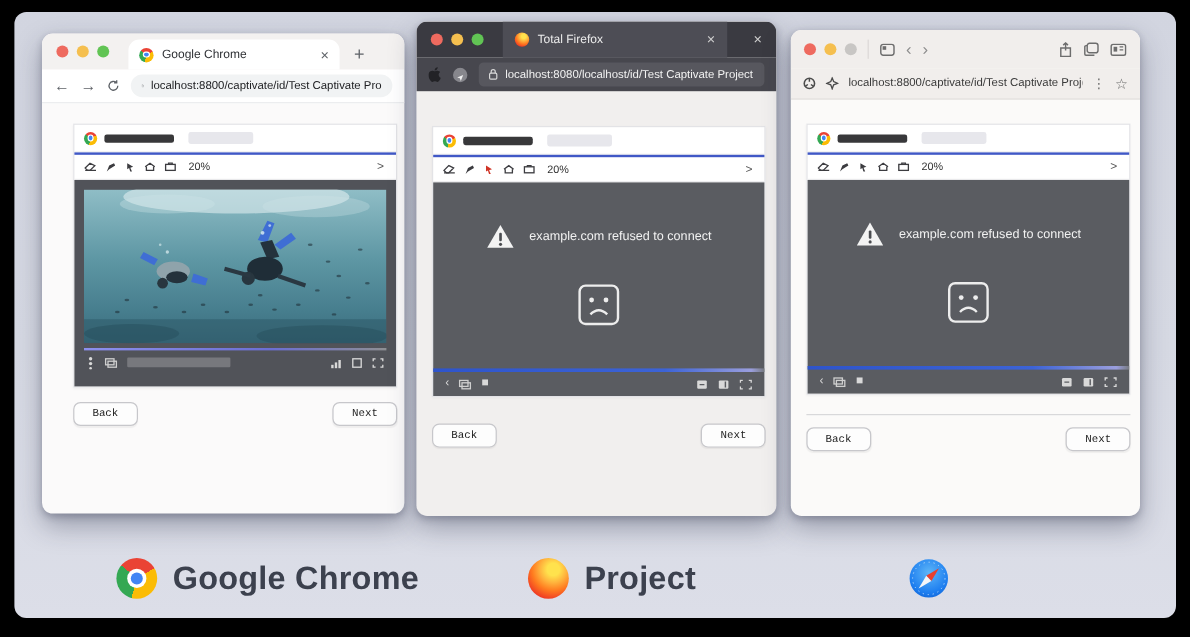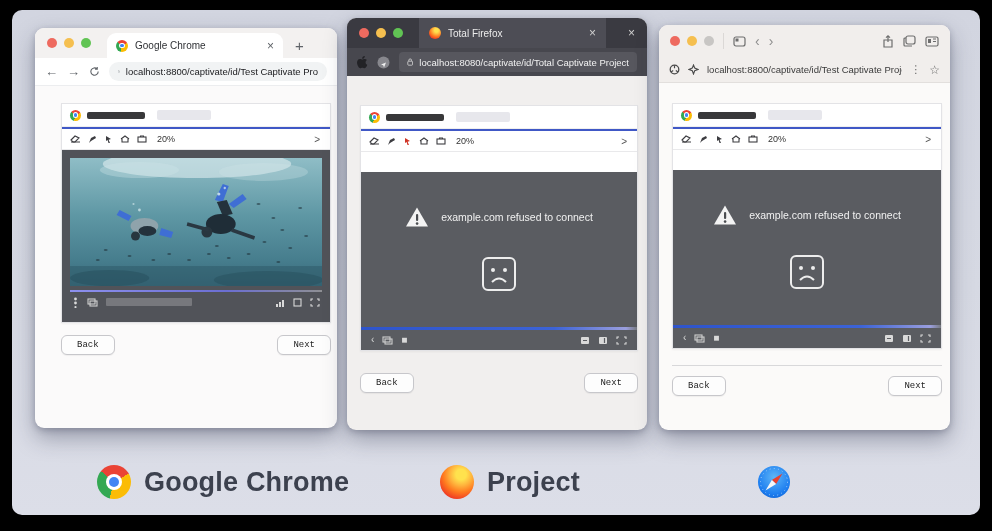--- a/index.html
+++ b/index.html
@@ -68,21 +68,21 @@
   .cap-header { height:23px; display:flex; align-items:center; gap:6px; padding:0 8px;
     border-bottom:1px solid #efefef; }
   .cap-name { width:58px; height:7px; background:#38383a; border-radius:2px; filter:blur(.4px); }
   .cap-pill { width:54px; height:10px; background:#e7e7ec; border-radius:2px; margin-left:6px; }
   .cap-toolbar { height:21px; border-top:2px solid #4058c6; border-bottom:1px solid #e9e9eb;
     display:flex; align-items:center; gap:7px; padding:10px 8px; }
   .cap-zoom { font-size:9px; color:#333; margin-left:3px; }
   .cap-next { color:#555; font-size:10px; margin-right:2px; }
   .stage { position:relative; background:#515359; }
   .chrome-stage { height:172px; padding:8px 8px 0; }
-  .err-stage { height:178px; background:#5a5c61;margin-top:20px; }
+  .err-stage { height:178px; background:#5a5c61; }
   .photo { display:block; width:100%; height:128px; }
   .scrub-line { height:2px; margin-top:4px;
     background:linear-gradient(90deg,#8d90ee 0%,#6b6ed2 62%,rgba(255,255,255,.35) 100%); }
   .ctrl { height:20px; display:flex; align-items:center; gap:8px; padding:0 2px; }
   .err-stage .ctrl { position:absolute; left:0; right:0; bottom:0; padding:0 10px; }
   .ctrl .g { color:#d9d9d9; font-size:10px; line-height:1; }
   .track { width:86px; height:8px; background:rgba(255,255,255,.22); border-radius:1px; }
   .err-body { display:flex; flex-direction:column; align-items:center; }
   .err-row { display:flex; align-items:center; gap:12px; margin-top:34px; }
   .err-text { color:#f1f1f1; font-size:10.5px; }
@@ -292,21 +292,21 @@
         </svg>
       <svg class="ti" width="13" height="13" viewBox="0 0 13 13">
           <circle cx="6.5" cy="6.5" r="6" fill="#87878d"></circle>
           <path d="M4 8.5l5-2-2 5-.8-2.2z" fill="#f0f0f0"></path>
         </svg>
       <div class="f-urlbar">
         <svg class="ti" width="8" height="10" viewBox="0 0 8 10">
             <rect x="1" y="4" width="6" height="5" rx="1" fill="none" stroke="#d9d9d9" stroke-width="1"></rect>
             <path d="M2.3 4V2.8a1.7 1.7 0 0 1 3.4 0V4" fill="none" stroke="#d9d9d9" stroke-width="1"></path>
           </svg>
-        <span>localhost:8080/captivate/id/Total Captivate Project</span>
+        <span>localhost:8080/localhost/id/Test Captivate Project</span>
       </div>
     </div>
     <div class="f-content">
       <div class="cap">
         <div class="cap-header">
           <span class="chrome-logo sz11"></span>
           <span class="cap-name"></span>
           <span class="cap-pill"></span>
         </div>
         <div class="cap-toolbar">

